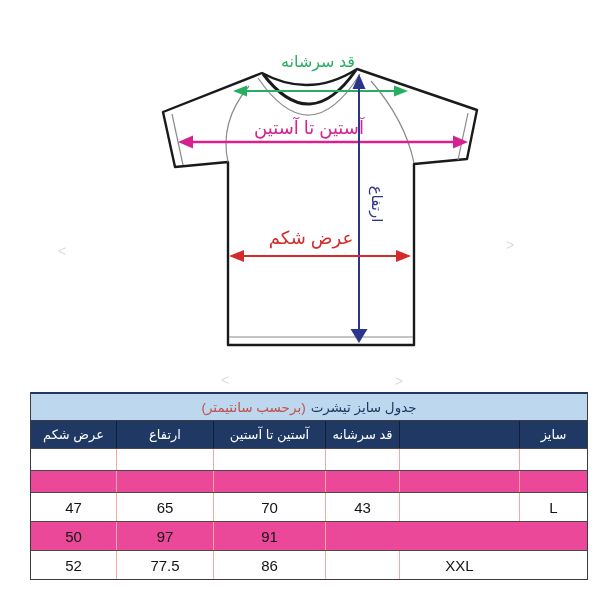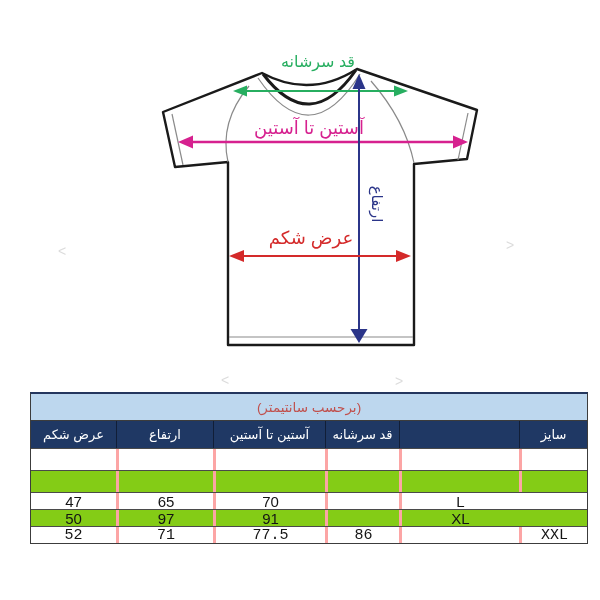--- a/index.html
+++ b/index.html
@@ -18,32 +18,32 @@
     font-family:"Liberation Sans","DejaVu Sans",sans-serif;
     background:#fff;
   }
   .t-title{
     height:26px;background:#bdd7ee;border-bottom:1px solid #3c3c3c;
     direction:rtl;display:flex;align-items:center;justify-content:center;gap:5px;
     font-size:13.5px;color:#17375e;white-space:nowrap;
   }
   .t-title .unit{color:#c0504d;}
   .t-row{display:grid;grid-template-columns:85px 97px 112px 74px 120px 68px;border-bottom:1px solid #4a4a4a;}
-  .t-row:last-child{border-bottom:none;font-family:Liberation Mono, monospace;}
+  .t-row:last-child{border-bottom:none;}
   .t-row .cell{
-    border-left:3px solid #fca5a5;display:flex;align-items:center;justify-content:center;
+    border-left:1px solid #fca5a5;display:flex;align-items:center;justify-content:center;
     overflow:hidden;white-space:nowrap;
   }
   .t-row .cell:first-child{border-left:none;}
   .t-head{background:#1f3864;color:#ffffff;}
   .t-head .cell{height:27px;font-size:13px;border-left:1px solid rgba(0,0,0,0.45);}
   .t-head .cell:first-child{border-left:none;}
   .t-spacer .cell{height:21px;}
-  .t-data .cell{height:16px;font-size:15px;color:#141414;}
-  .row-yellow{background:#84cc16;}
+  .t-data .cell{height:28px;font-size:15px;color:#141414;}
+  .row-yellow{background:#ec4899;}
   .size-cell{color:#333;font-size:14px;}
 </style>
 </head>
 <body>
 
 <div id="stage">
 
   <svg id="diagram" width="600" height="392" viewBox="0 0 600 392">
 
     <text class="wm" x="58" y="256">&lt;</text>
@@ -91,20 +91,21 @@
       <line x1="241" y1="256" x2="399" y2="256" stroke="#d42a2a" stroke-width="2.2"></line>
       <polygon points="229,256 244,250 244,262" fill="#d42a2a"></polygon>
       <polygon points="411,256 396,250 396,262" fill="#d42a2a"></polygon>
     </g>
     <text class="lbl" x="311" y="244" text-anchor="middle" font-size="18" fill="#d42a2a">عرض شکم</text>
   </svg>
 
   <div class="size-table">
 
     <div class="t-title">
+      <span>جدول سایز تیشرت</span>
       <span class="unit">(برحسب سانتیمتر)</span>
     </div>
 
     <div class="t-row t-head">
       <div class="cell">عرض شکم</div>
       <div class="cell">ارتفاع</div>
       <div class="cell">آستین تا آستین</div>
       <div class="cell">قد سرشانه</div>
       <div class="cell"></div>
       <div class="cell">سایز</div>
@@ -125,35 +126,34 @@
       <div class="cell"></div>
         <div class="cell"></div>
       <div class="cell"></div>
         <div class="cell"></div>
     </div>
 
     <div class="t-row t-data">
       <div class="cell">47</div>
       <div class="cell">65</div>
       <div class="cell">70</div>
+      <div class="cell">43</div>
       <div class="cell"></div>
       <div class="cell size-cell">L</div>
     </div>
 
     <div class="t-row t-data row-yellow">
       <div class="cell">50</div>
       <div class="cell">97</div>
       <div class="cell">91</div>
       <div class="cell"></div>
-      <div class="cell size-cell">XL</div>
     </div>
 
     <div class="t-row t-data">
       <div class="cell">52</div>
-      <div class="cell">71</div>
       <div class="cell">77.5</div>
       <div class="cell">86</div>
       <div class="cell"></div>
       <div class="cell size-cell">XXL</div>
     </div>
 
   </div>
 </div>
 
 </body></html>

